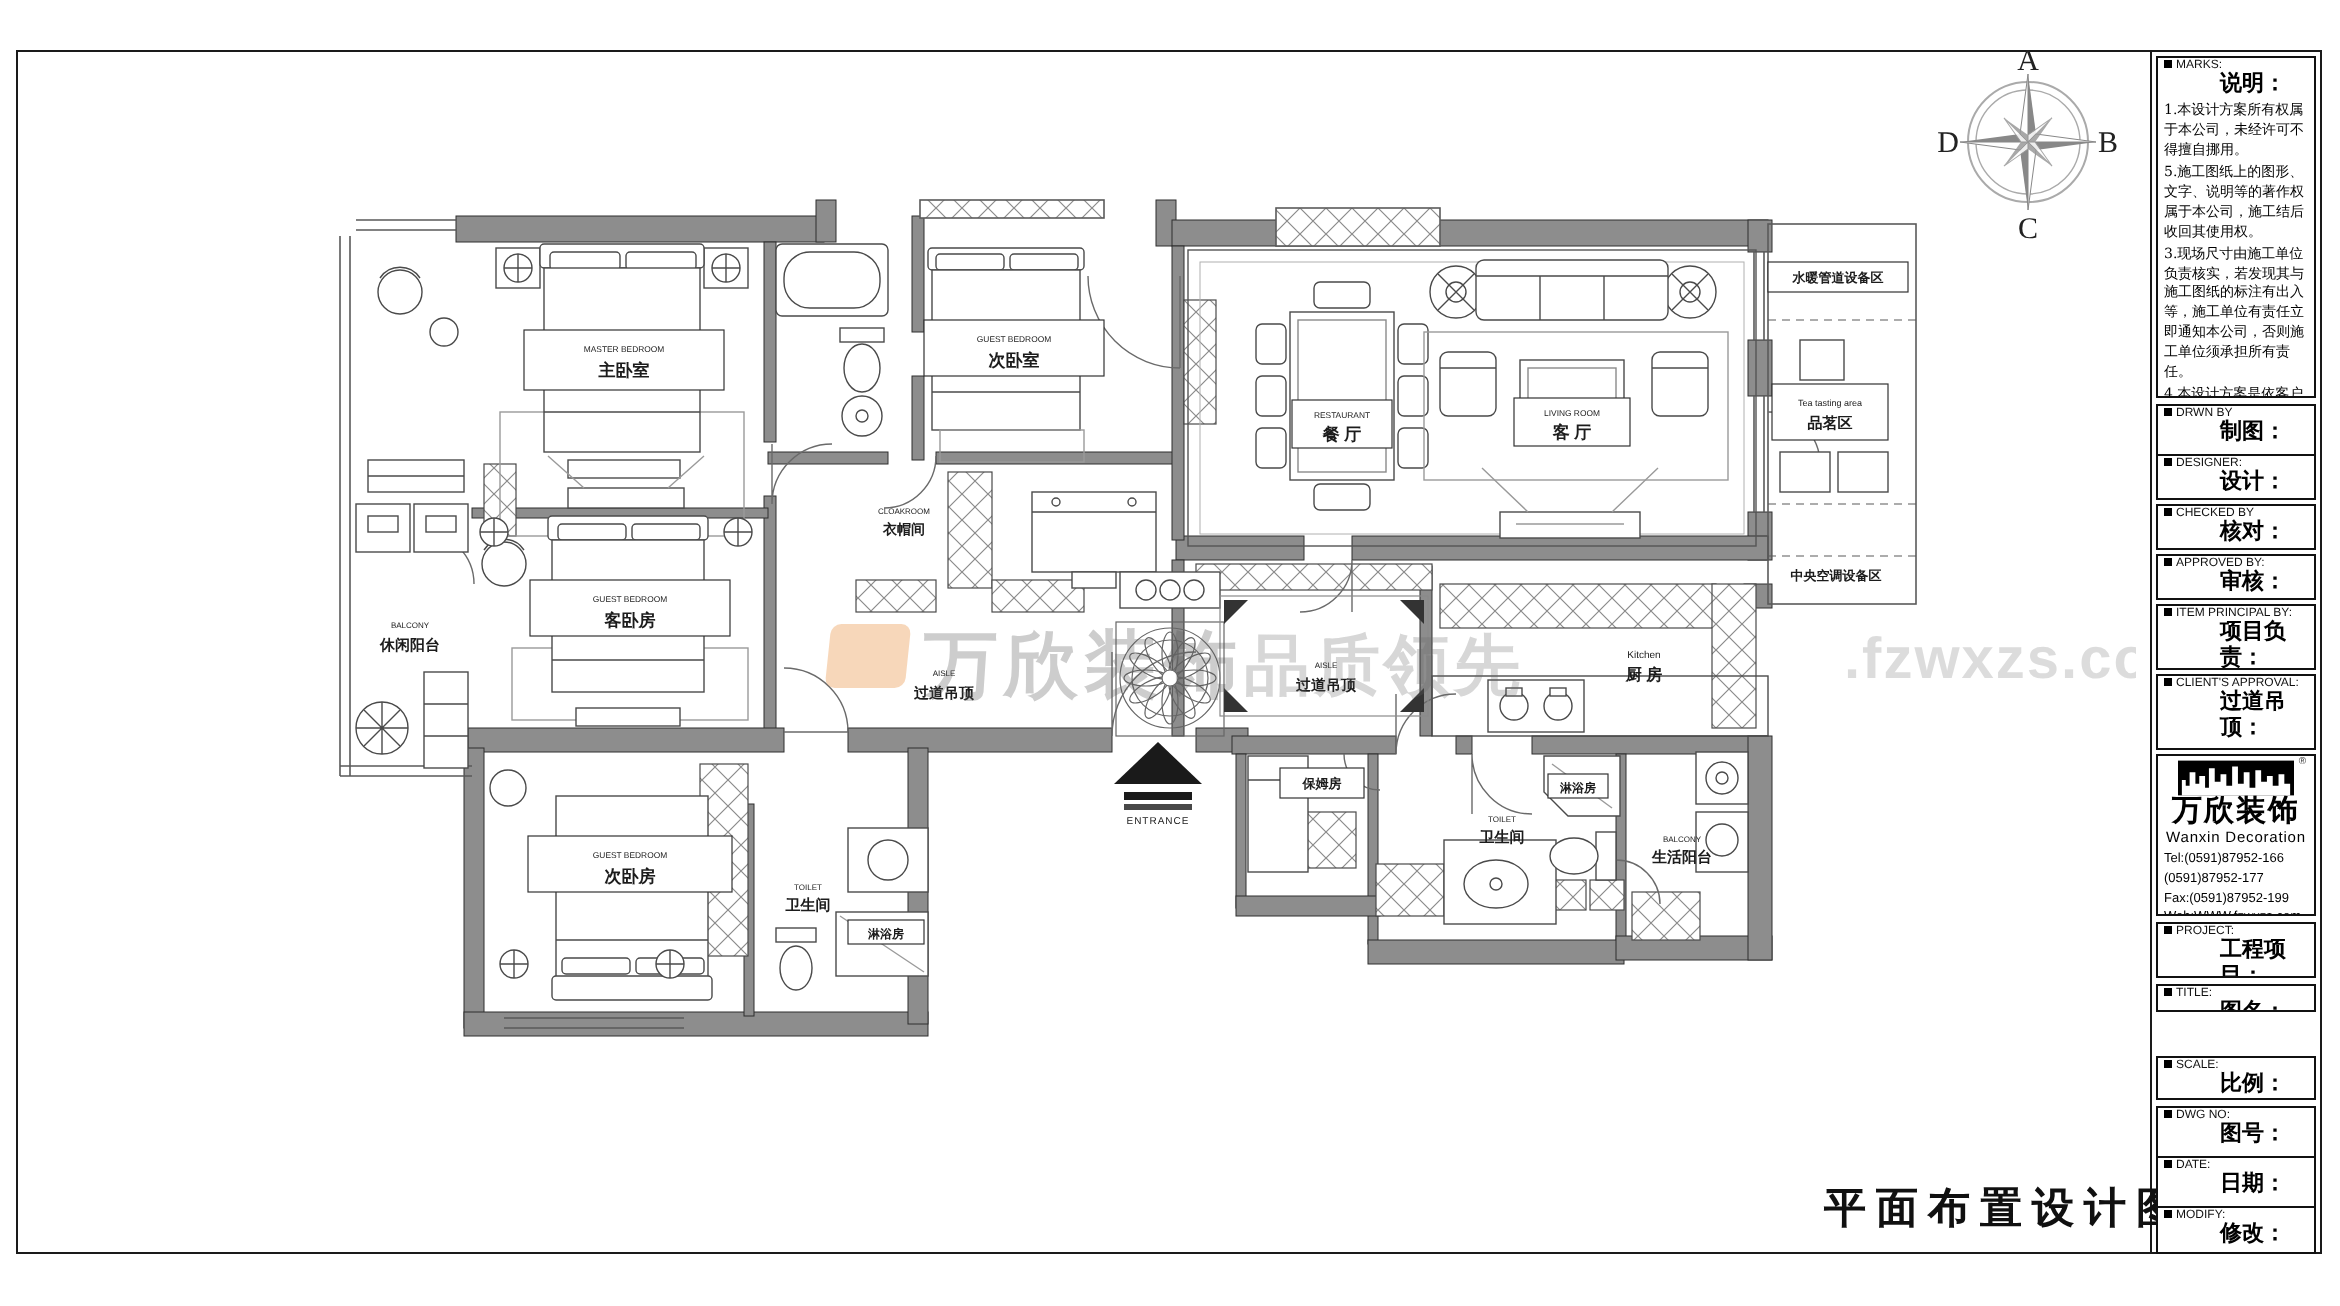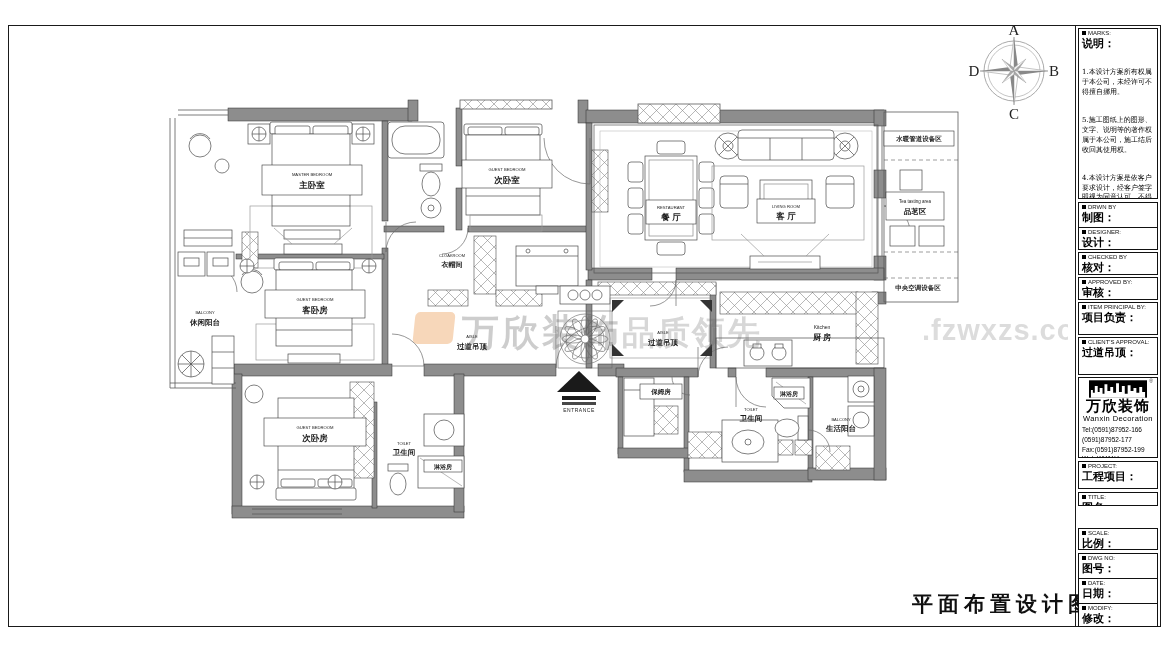--- a/index.html
+++ b/index.html
@@ -17,22 +17,22 @@
   .wm-s1{left:622px;top:7px;font-size:33px;letter-spacing:2px;color:rgba(100,100,100,.26);text-align:right;}
   .wm-s2{left:776px;top:7px;font-size:33px;letter-spacing:2px;color:rgba(100,100,100,.26);}
   .wm-dom{left:922px;top:10px;font-size:29px;letter-spacing:1px;color:rgba(120,120,120,.26);}
   
   #drawing-title{position:absolute;left:912px;top:590px;font-size:21px;font-weight:700;letter-spacing:5px;color:#101010;}
   
   #tblock{position:absolute;left:1078px;top:0;width:82px;}
   .tb{position:absolute;left:0;width:80px;border:1px solid #111;background:#fff;box-sizing:border-box;padding:1px 3px;overflow:hidden;}
   .tag{font-size:6px;color:#111;line-height:7px;white-space:nowrap;}
   .sq{display:inline-block;width:4px;height:4px;background:#000;margin-right:2px;}
-  .lbl{font-size:11px;font-weight:700;color:#000;line-height:13px;font-family:Liberation Serif, serif;}
-  .note{font-size:7px;line-height:1.42;color:#000;margin-top:18px;font-family:"DejaVu Serif",serif;}
+  .lbl{font-size:11px;font-weight:700;color:#000;line-height:13px;font-family:Liberation Mono, monospace;margin-left:28px;}
+  .note{font-size:7px;line-height:1.42;color:#000;margin-top:1px;font-family:"DejaVu Serif",serif;}
   .logo-box{text-align:center;}
   .logo-art{margin:1px auto 0;width:58px;height:18px;position:relative;}
   .logo-r{position:absolute;right:-6px;top:-2px;font-size:5px;color:#333;}
   .logo-name{font-size:15px;font-weight:900;letter-spacing:1px;color:#000;line-height:16px;}
   .logo-en{font-size:7.5px;color:#000;letter-spacing:.4px;line-height:9px;margin-bottom:2px;}
   .contact{font-size:6.5px;line-height:1.5;color:#000;text-align:left;white-space:nowrap;}
 </style>
 </head>
 <body>
 
@@ -440,20 +440,21 @@
   </div>
 
   <div id="drawing-title">平面布置设计图</div>
 
   <div id="tblock">
     <div class="tb" style="top:28px;height:171px">
       <div class="tag"><span class="sq"></span><span>MARKS:</span></div>
       <div class="lbl">说明：</div>
       <div class="note">1.本设计方案所有权属于本公司，未经许可不得擅自挪用。</div>
       <div class="note">5.施工图纸上的图形、文字、说明等的著作权属于本公司，施工结后收回其使用权。</div>
+      <div class="note">3.现场尺寸由施工单位负责核实，若发现其与施工图纸的标注有出入等，施工单位有责任立即通知本公司，否则施工单位须承担所有责任。</div>
       <div class="note">4.本设计方案是依客户要求设计，经客户签字即视为同意认可，不得随意更改。</div>
     </div>
 
     <div class="tb" style="top:202px;height:33px">
       <div class="tag"><span class="sq"></span><span>DRWN BY</span></div>
       <div class="lbl">制图：</div>
     </div>
     <div class="tb" style="top:227px;height:23px">
       <div class="tag"><span class="sq"></span><span>DESIGNER:</span></div>
       <div class="lbl">设计：</div>

